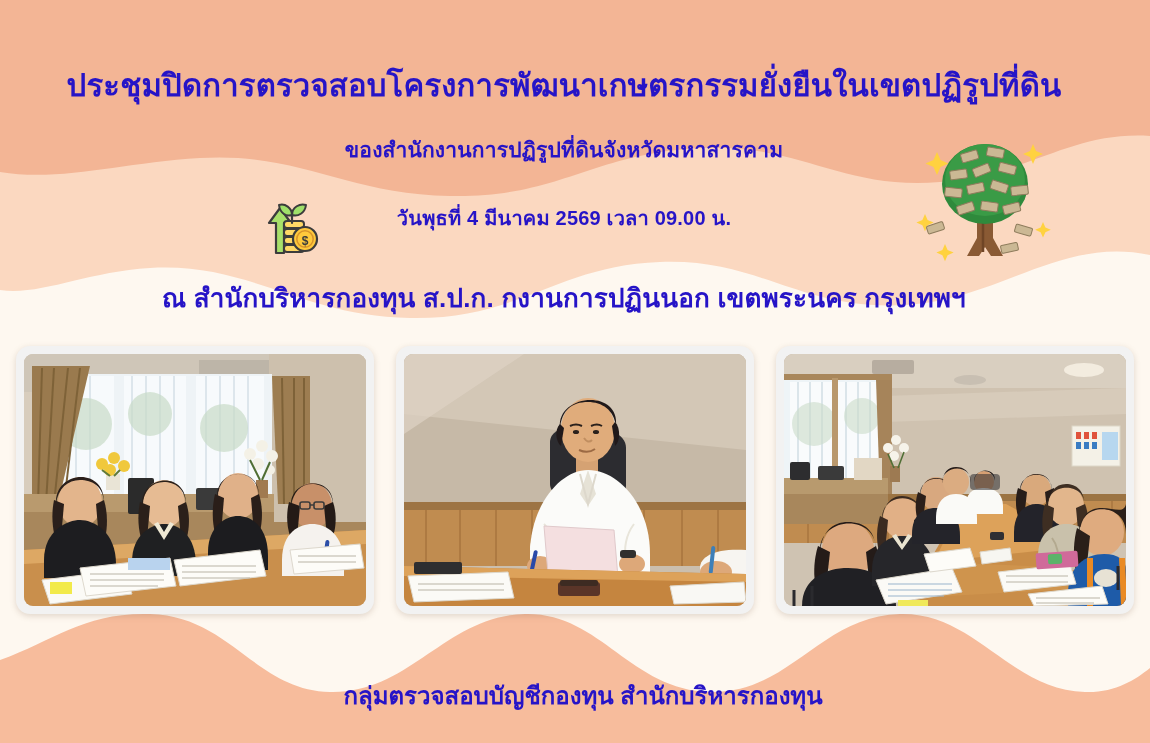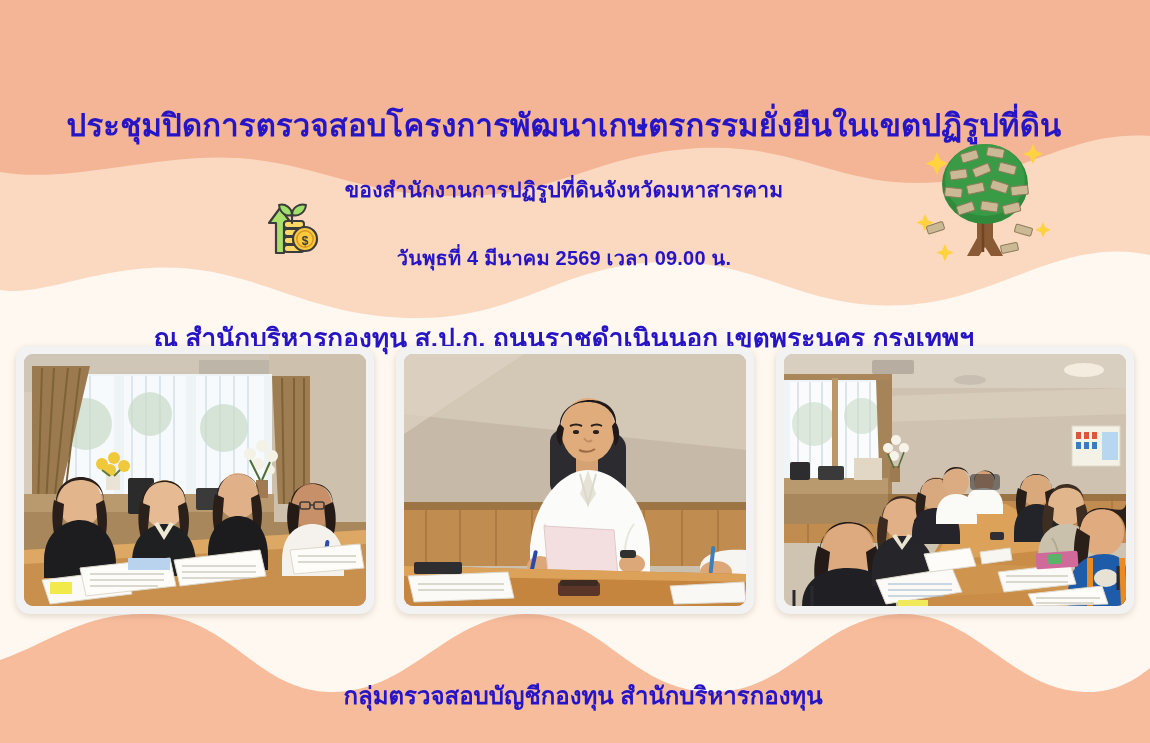--- a/index.html
+++ b/index.html
@@ -13,21 +13,20 @@
   #poster { position:absolute; inset:0; width:1150px; height:743px; }
 
   
   .bg-layer { position:absolute; left:0; top:0; width:1150px; height:743px; }
   .bg-layer svg { display:block; width:1150px; height:743px; }
 
   
   .text-stack {
     position:absolute; left:0; top:0; width:1128px; height:345px;
     z-index:5;
-    margin-top:40px;
   }
   .line {
     position:absolute; width:100%;
     text-align:center;
     color:#2614C7;
     font-weight:700;
     letter-spacing:.2px;
     white-space:nowrap;
   }
   .l1 { top:60px;  font-size:31px; }
@@ -165,21 +164,21 @@
       <path d="M30,16 C30,8 38,4 44,6 C43,14 36,18 30,16 Z" fill="#9FE06A" stroke="#3C3C3C" stroke-width="2" stroke-linejoin="round"></path>
       <path d="M30,16 C30,9 23,4 17,6 C18,14 24,18 30,16 Z" fill="#9FE06A" stroke="#3C3C3C" stroke-width="2" stroke-linejoin="round"></path>
       <path d="M30,24 V14" stroke="#3C3C3C" stroke-width="2.2" stroke-linecap="round"></path>
     </svg>
   </div>
 
   <div class="text-stack">
     <div class="line l1">ประชุมปิดการตรวจสอบโครงการพัฒนาเกษตรกรรมยั่งยืนในเขตปฏิรูปที่ดิน</div>
     <div class="line l2">ของสำนักงานการปฏิรูปที่ดินจังหวัดมหาสารคาม</div>
     <div class="line l3">วันพุธที่ 4 มีนาคม 2569 เวลา 09.00 น.</div>
-    <div class="line l4">ณ สำนักบริหารกองทุน ส.ป.ก. ถนนราชดำเนินนอก เขตพระนคร กรุงเทพฯ</div>
+    <div class="line l4">ณ สำนักบริหารกองทุน ส.ป.ก. กงานการปฏินนอก เขตพระนคร กรุงเทพฯ</div>
   </div>
 
   <div class="photo-row">
 
     <div class="photo-card">
       <div class="photo-inner">
         <svg viewBox="0 0 342 252" preserveAspectRatio="none">
           <rect width="342" height="252" fill="#d8cdbd"></rect>
 
           <path d="M0,0 H342 V38 H0 Z" fill="#cfc6b8"></path>

